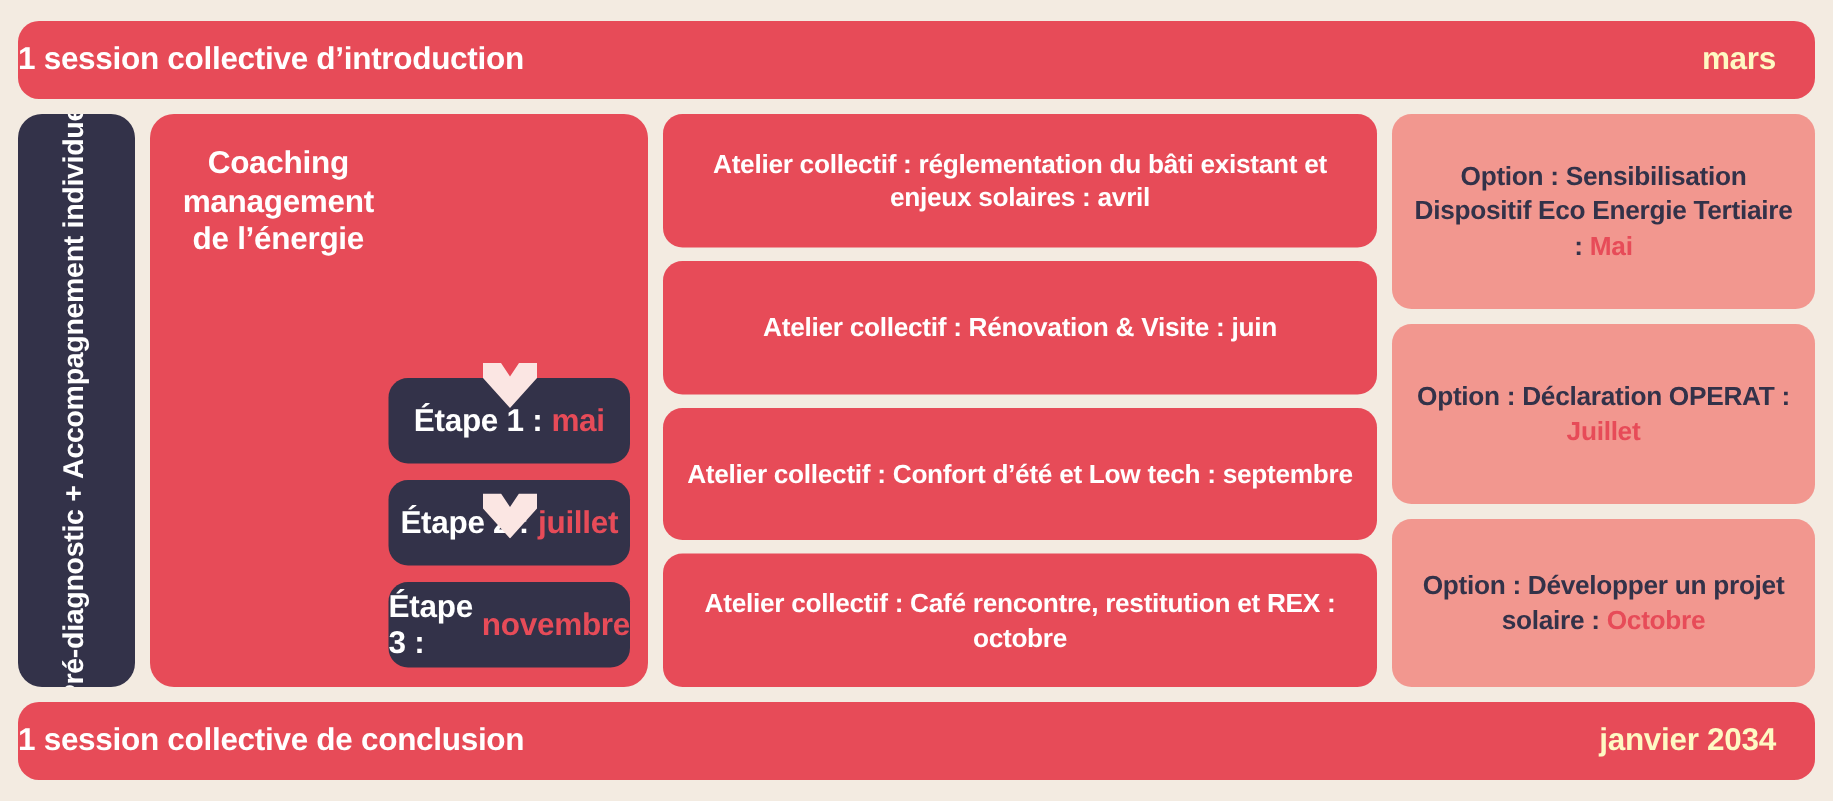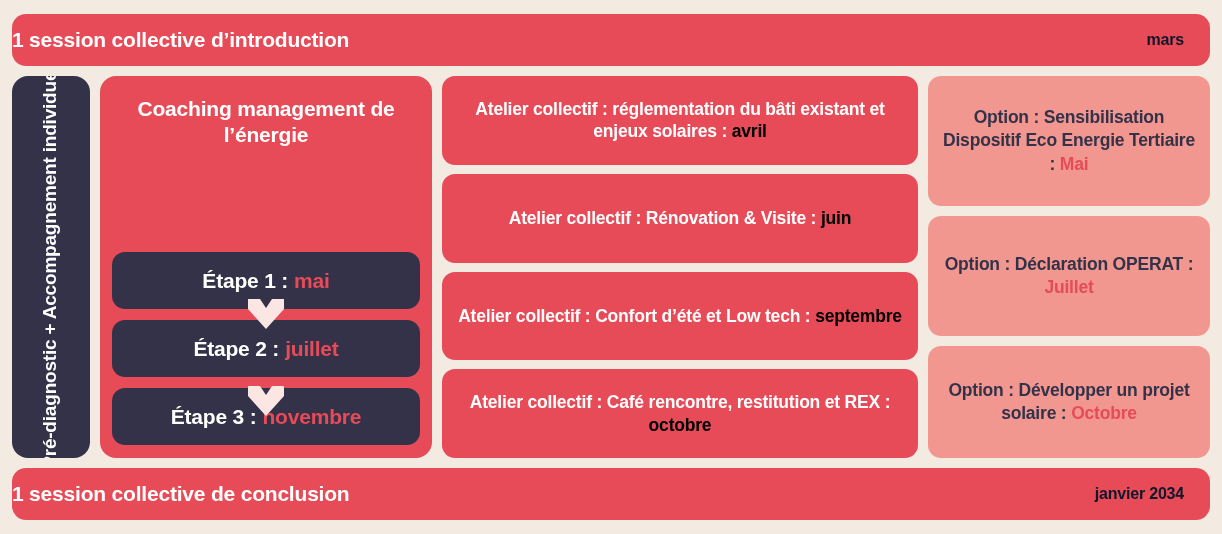--- a/index.html
+++ b/index.html
@@ -41,22 +41,22 @@
     font-size: 21px;
     font-weight: bold;
     letter-spacing: -0.2px;
     text-align: center;
   }
   .banner-month {
     position: absolute;
     right: 26px;
     top: 50%;
     transform: translateY(-50%);
-    color: #0f172a;
-    font-size: 16px;
+    color: #fef9c3;
+    font-size: 21px;
     font-weight: bold;
     letter-spacing: -0.2px;
   }
 
   
   .middle {
     flex: 1 1 auto;
     display: flex;
     gap: 10px;
     min-height: 0;
@@ -84,21 +84,21 @@
   }
 
   
   .coaching {
     flex: 0 0 332px;
     background: #E74B58;
     border-radius: 16px;
     box-sizing: border-box;
     padding: 14px 12px 13px 12px;
     display: flex;
-    flex-direction: column;
+    flex-direction: row;
   }
   .coaching-title {
     color: #FFFFFF;
     font-size: 21px;
     font-weight: bold;
     line-height: 1.22;
     text-align: center;
     padding: 6px 6px 0 6px;
     letter-spacing: -0.2px;
   }
@@ -158,21 +158,21 @@
     text-align: center;
     padding: 4px 14px;
     box-sizing: border-box;
     color: #FFFFFF;
     font-size: 17.5px;
     font-weight: bold;
     line-height: 1.3;
     letter-spacing: -0.2px;
   }
   .workshop .month {
-    color: #000000;
+    color: #ffffff;
   }
 
   
   .options {
     flex: 0 0 282px;
     display: flex;
     flex-direction: column;
     gap: 10px;
   }
   .option {

